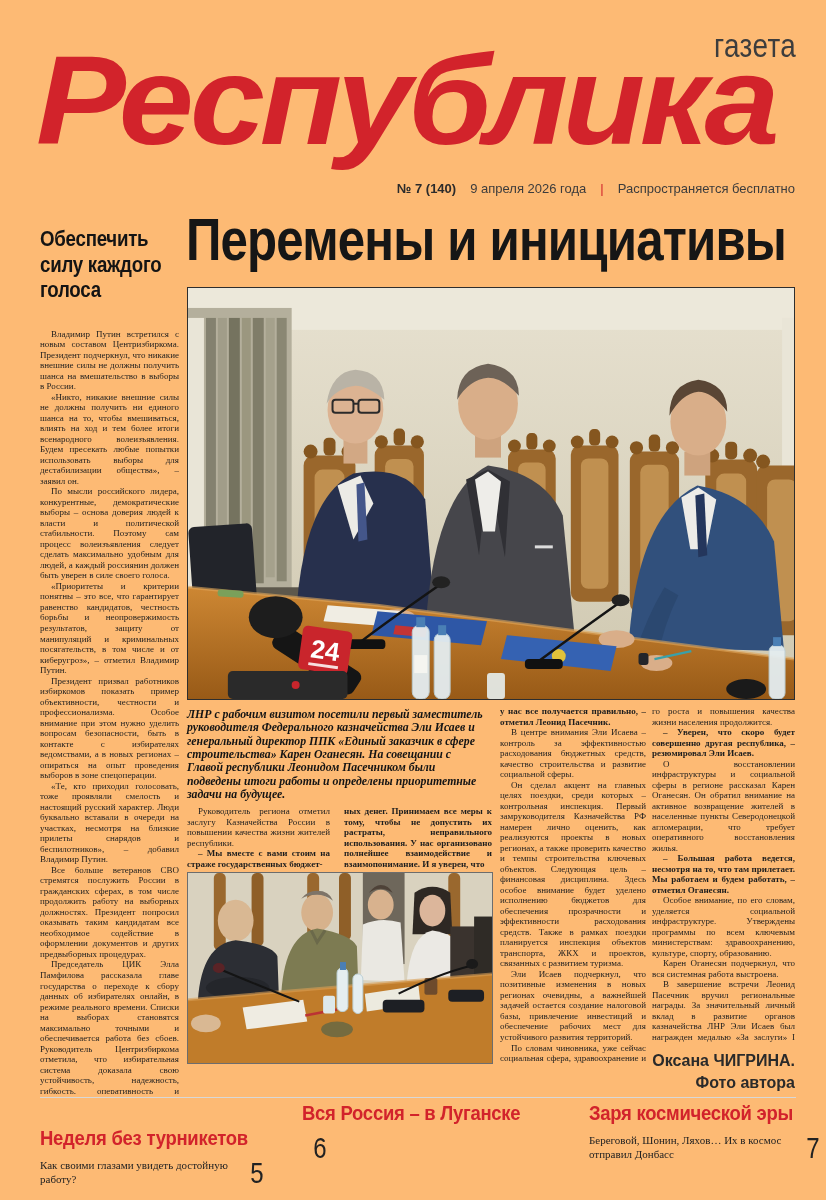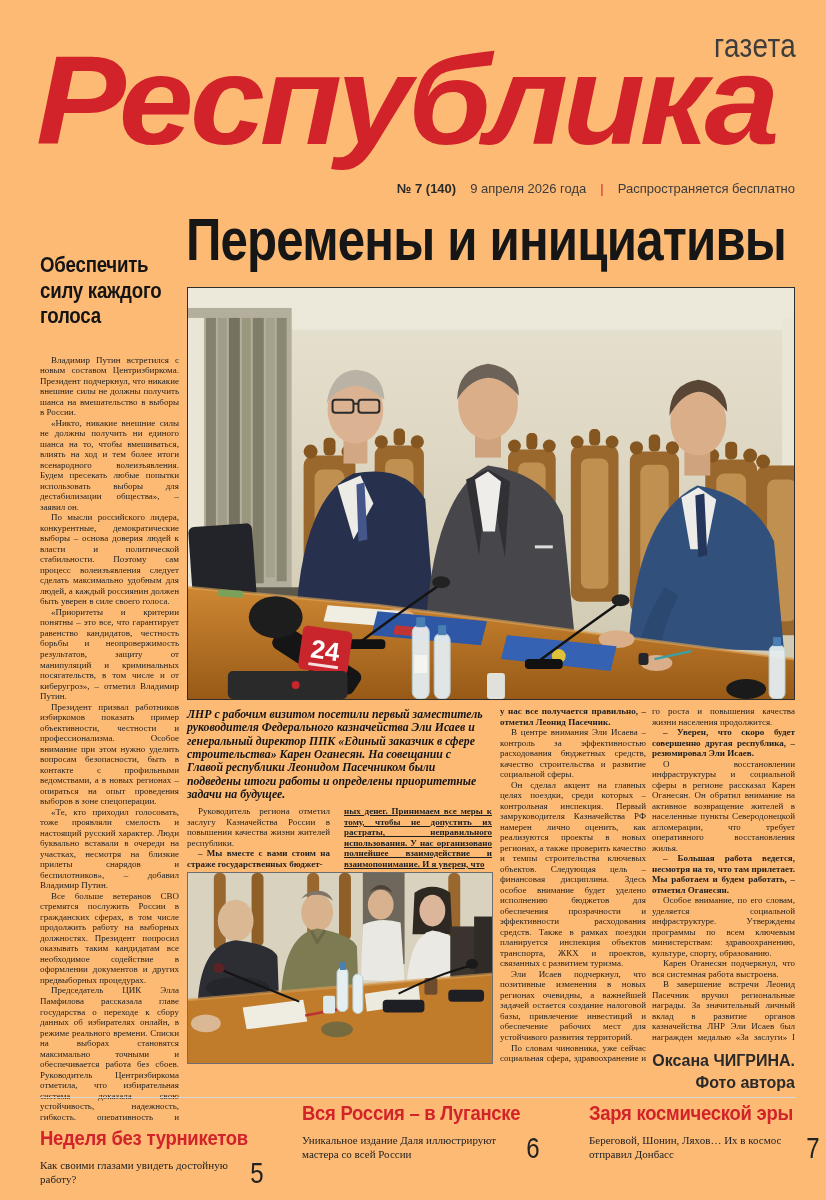--- a/index.html
+++ b/index.html
@@ -12,41 +12,41 @@
   .logo{position:absolute;top:38px;left:36px;font-family:"Liberation Sans",sans-serif;
         font-style:italic;font-weight:bold;font-size:126px;line-height:1;color:#d2232b;
         letter-spacing:-5px;transform:scaleX(1.07);transform-origin:left top;white-space:nowrap;}
   .issueline{position:absolute;top:181px;right:31px;font-family:"Liberation Sans",sans-serif;
              font-size:13px;color:#3c3c3c;white-space:nowrap;}
   .issueline .no{font-weight:bold;color:#2b2b2b;margin-right:14px;}
   .issueline .date{margin-right:14px;}
   .issueline .pipe{color:#d2232b;margin-right:14px;}
 
   
-  .sidebar{position:absolute;left:40px;top:226px;width:139px;height:868px;overflow:hidden;margin-top:26px;}
+  .sidebar{position:absolute;left:40px;top:226px;width:139px;height:868px;overflow:hidden;}
   .sidebar h2{margin:0 0 26px 0;font-family:"Liberation Sans",sans-serif;font-weight:bold;
               font-size:22px;line-height:1.16;color:#141414;width:164px;
               transform:scaleX(0.85);transform-origin:left top;letter-spacing:-0.3px;}
   .bp{margin:0;font-size:9px;line-height:1.17;text-align:justify;text-indent:11px;color:#1e1e1e;}
 
   
   .headline{position:absolute;left:186px;top:210px;font-family:"Liberation Sans",sans-serif;
             font-weight:bold;font-size:60px;line-height:1;color:#161616;letter-spacing:-1px;
             transform:scaleX(0.82);transform-origin:left top;white-space:nowrap;}
   .photo-main{position:absolute;left:187px;top:287px;width:608px;height:413px;
               border:1px solid #2e2e2e;box-sizing:border-box;background:#d8d1bc;}
   .photo-main svg,.photo-2 svg{display:block;width:100%;height:100%;}
   .lead{position:absolute;left:187px;top:708px;width:302px;font-weight:bold;
         font-size:11.8px;line-height:1.13;color:#141414;text-align:left;font-style:italic;}
   .colx{position:absolute;font-size:9px;line-height:1.17;text-align:justify;color:#1e1e1e;overflow:hidden;}
   .colx p{margin:0;text-indent:11px;}
   .colx p.ni{text-indent:0;}
   .colx p.b{font-weight:bold;}
   .c1{left:187px;top:806px;width:143px;height:64px;}
-  .c2{left:344px;top:806px;width:148px;height:64px;text-decoration:underline;}
+  .c2{left:344px;top:806px;width:148px;height:64px;}
   .c3{left:500px;top:706px;width:146px;height:360px;}
   .c4{left:652px;top:706px;width:143px;height:340px;}
   .photo-2{position:absolute;left:187px;top:872px;width:306px;height:192px;
            border:1px solid #6d6d6d;box-sizing:border-box;background:#d9d2bf;}
   .byline{position:absolute;left:652px;top:1050px;width:143px;text-align:right;
           font-family:"Liberation Sans",sans-serif;font-weight:bold;font-size:16px;
           line-height:1.35;color:#2a2a2a;}
 
   
   .footrule{position:absolute;left:40px;top:1097px;width:756px;height:1px;background:#d8d8d8;}
@@ -72,21 +72,21 @@
   <div class="issueline">
     <span class="no">№ 7 (140)</span><span class="date">9 апреля 2026 года</span><span class="pipe">|</span><span>Распространяется бесплатно</span>
   </div>
 
   <div class="sidebar">
     <h2>Обеспечить силу каждого голоса</h2>
     <p class="bp">Владимир Путин встретился с новым составом Центризбиркома. Президент подчеркнул, что никакие внешние силы не должны получить шанса на вмешательство в выборы в России.</p>
     <p class="bp">«Никто, никакие внешние силы не должны получить ни единого шанса на то, чтобы вмешиваться, влиять на ход и тем более итоги всенародного волеизъявления. Будем пресекать любые попытки использовать выборы для дестабилизации общества», – заявил он.</p>
     <p class="bp">По мысли российского лидера, конкурентные, демократические выборы – основа доверия людей к власти и политической стабильности. Поэтому сам процесс волеизъявления следует сделать максимально удобным для людей, а каждый россиянин должен быть уверен в силе своего голоса.</p>
     <p class="bp">«Приоритеты и критерии понятны – это все, что гарантирует равенство кандидатов, честность борьбы и неопровержимость результатов, защиту от манипуляций и криминальных посягательств, в том числе и от киберугроз», – отметил Владимир Путин.</p>
-    <p class="bp">Президент призвал работников избиркомов показать пример объективности, честности и профессионализма. Особое внимание при этом нужно уделить вопросам безопасности, быть в контакте с профильными ведомствами, а в новых регионах – опираться на опыт проведения выборов в зоне спецоперации.</p>
+    <p class="bp">Президент призвал работников избиркомов показать пример объективности, честности и профессионализма. Особое внимание при этом нужно уделить вопросам безопасности, быть в контакте с избирателях ведомствами, а в новых регионах – опираться на опыт проведения выборов в зоне спецоперации.</p>
     <p class="bp">«Те, кто приходил голосовать, тоже проявляли смелость и настоящий русский характер. Люди буквально вставали в очереди на участках, несмотря на близкие прилеты снарядов и беспилотников», – добавил Владимир Путин.</p>
     <p class="bp">Все больше ветеранов СВО стремятся послужить России в гражданских сферах, в том числе продолжить работу на выборных должностях. Президент попросил оказывать таким кандидатам все необходимое содействие в оформлении документов и других предвыборных процедурах.</p>
     <p class="bp">Председатель ЦИК Элла Памфилова рассказала главе государства о переходе к сбору данных об избирателях онлайн, в режиме реального времени. Списки на выборах становятся максимально точными и обеспечивается работа без сбоев. Руководитель Центризбиркома отметила, что избирательная система доказала свою устойчивость, надежность, гибкость, оперативность и безопасность даже в самых экстремальных ситуациях.</p>
 
   </div>
 
   <div class="headline">Перемены и инициативы</div>
 
   <div class="photo-main">
     <svg viewBox="0 0 608 412" preserveAspectRatio="none">
@@ -354,21 +354,20 @@
   <div class="teaser t1">
     <h3>Неделя без турникетов</h3>
     <div class="row">
       <div class="txt">Как своими глазами увидеть достойную работу?</div>
       <div class="num">5</div>
     </div>
   </div>
   <div class="teaser t2">
     <h3>Вся Россия – в Луганске</h3>
     <div class="row">
-      <div class="txt">Уникальное издание Даля иллюстрируют мастера со всей России</div>
       <div class="num">6</div>
     </div>
   </div>
   <div class="teaser t3">
     <h3>Заря космической эры</h3>
     <div class="row">
       <div class="txt">Береговой, Шонин, Ляхов… Их в космос отправил Донбасс</div>
       <div class="num">7</div>
     </div>
   </div>

